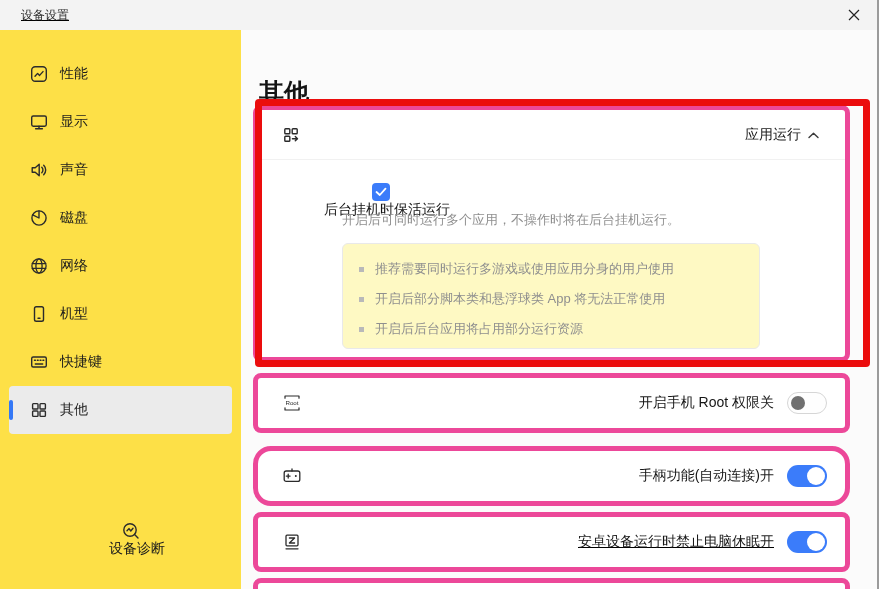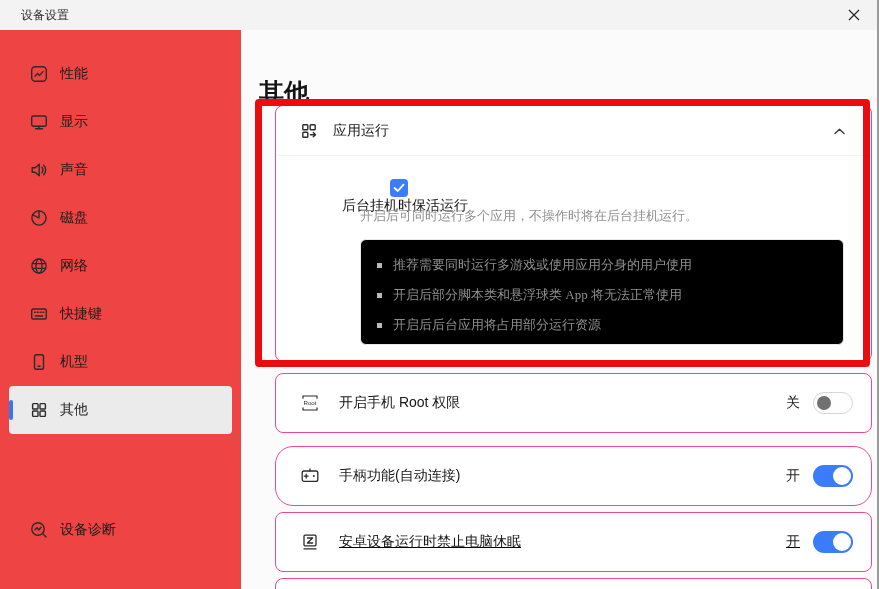--- a/index.html
+++ b/index.html
@@ -2,59 +2,59 @@
 <html><head>
 <meta charset="utf-8">
 <style>
   * { margin:0; padding:0; box-sizing:border-box; }
   html,body { width:879px; height:589px; }
   body { font-family:"Liberation Sans","DejaVu Sans",sans-serif; background:#f3f3f3; overflow:hidden; }
 
   .window { position:relative; width:879px; height:589px; background:#f3f3f3; border-right:2px solid #9b9b9b; overflow:hidden; }
 
   
-  .titlebar { position:absolute; left:0; top:0; width:100%; height:30px; display:flex; align-items:center; }
+  .titlebar { position:absolute; left:0; top:0; width:100%; height:30px; display:flex; align-items:center;text-decoration:underline; }
   .titlebar-title { padding-left:21px; font-size:12px; color:#2a2a2a; }
   .close-btn { position:absolute; right:4px; top:0; width:38px; height:30px; display:flex; align-items:center; justify-content:center; cursor:pointer; background:transparent; border:none; }
   .close-btn svg { display:block; }
 
   
-  .sidebar { position:absolute; left:0; top:30px; width:241px; height:559px; background:#ef4444; }
+  .sidebar { position:absolute; left:0; top:30px; width:241px; height:559px; background:#fde047; }
   .sidebar-list { padding-top:20px; }
   .sidebar-item { position:relative; margin:0 9px; height:48px; display:flex; align-items:center; padding-left:21px; border-radius:4px; cursor:pointer; }
   .sidebar-item .icon { width:18px; height:18px; display:flex; align-items:center; justify-content:center; flex:0 0 18px; }
   .sidebar-item .icon svg { display:block; }
   .sidebar-label { margin-left:12px; font-size:14px; color:#1c1c1c; }
   .sidebar-item.selected { background:#ebebeb; }
   .sidebar-item.selected::before { content:""; position:absolute; left:0; top:14px; width:4px; height:20px; border-radius:2px; background:#3478f6; }
-  .sidebar-footer { position:absolute; left:9px; top:476px; width:223px; height:48px; display:flex; align-items:center; padding-left:21px; border-radius:4px; cursor:pointer; }
+  .sidebar-footer { position:absolute; left:9px; top:492px; width:223px; height:48px; display:flex; align-items:center; padding-left:21px; border-radius:4px; cursor:pointer;flex-direction:column; }
 
   
   .main { position:absolute; left:241px; top:30px; width:636px; height:559px; background:#fbfbfb; overflow:hidden; }
   .page-title { position:absolute; left:18px; top:46px; font-size:25px; font-weight:700; color:#141414; }
 
-  .card { position:absolute; left:34px; width:597px; background:#ffffff; border:1px solid #ec4899; border-radius:8px; }
+  .card { position:absolute; left:12px; width:597px; background:#ffffff; border:5px solid #ec4899; border-radius:8px;text-align:right; }
   .card-apprun   { top:75px;  height:257px; }
   .card-root     { top:343px; height:60px; }
   .card-gamepad  { top:416px; height:60px;border-radius:18px; }
   .card-sleep    { top:482px; height:60px;text-decoration:underline; }
   .card-next     { top:548px; height:40px; }
 
   
   .section-header { height:50px; display:flex; align-items:center; padding:0 20px 0 24px; border-bottom:1px solid #f1f1f1; }
   .section-header .icon { width:18px; height:18px; flex:0 0 18px; }
   .section-title { margin-left:15px; font-size:14px; color:#161616; flex:1; }
   .collapse-btn { width:24px; height:24px; border:none; background:transparent; display:flex; align-items:center; justify-content:center; cursor:pointer; }
 
   .checkbox-row { position:absolute; left:54px; top:73px; display:flex; align-items:center;flex-direction:column; }
   .checkbox { width:18px; height:18px; border-radius:4px; background:#3b7cfa; display:flex; align-items:center; justify-content:center; cursor:pointer; }
   .checkbox-label { margin-left:12px; font-size:14px; color:#161616; }
   .setting-desc { position:absolute; left:84px; top:101px; font-size:13px; color:#8f8f8f; }
 
-  .info-box { position:absolute; left:84px; top:133px; width:484px; height:106px; background:#000000; border:1px solid #e9e9e9; border-radius:6px; padding-top:10px;font-family:Liberation Serif, serif; }
+  .info-box { position:absolute; left:84px; top:133px; width:418px; height:106px; background:#fef9c3; border:1px solid #e9e9e9; border-radius:6px; padding-top:10px; }
   .note-row { height:30px; display:flex; align-items:center; padding-left:16px; }
   .note-bullet { width:5px; height:5px; background:#b9b9b9; flex:0 0 5px; }
   .note-text { margin-left:11px; font-size:13px; color:#8f8f8f; }
 
   
   .toggle-row { height:100%; display:flex; align-items:center; padding:0 18px 0 24px; }
   .toggle-row .icon { width:20px; height:20px; flex:0 0 20px; display:flex; align-items:center; justify-content:center; }
   .toggle-label { margin-left:19px; font-size:14px; color:#161616; flex:1; }
   .toggle-state { font-size:14px; color:#1c1c1c; margin-right:13px; }
   .switch { position:relative; width:40px; height:22px; border-radius:11px; cursor:pointer; flex:0 0 40px; }
@@ -133,35 +133,35 @@
               <ellipse cx="9" cy="9" rx="3.1" ry="7.1"></ellipse>
               <path d="M2.3,6.6 H15.7 M2.3,11.4 H15.7"></path>
             </svg>
         </span>
         <span class="sidebar-label">网络</span>
       </div>
 
       <div class="sidebar-item">
         <span class="icon">
           <svg width="18" height="18" viewBox="0 0 18 18" fill="none" stroke="#2b2b2b" stroke-width="1.4" stroke-linecap="round" stroke-linejoin="round">
+              <rect x="4.5" y="1.8" width="9" height="14.4" rx="1.8"></rect>
+              <path d="M8,13.3 H10"></path>
+            </svg>
+        </span>
+        <span class="sidebar-label">机型</span>
+      </div>
+
+      <div class="sidebar-item">
+        <span class="icon">
+          <svg width="18" height="18" viewBox="0 0 18 18" fill="none" stroke="#2b2b2b" stroke-width="1.4" stroke-linecap="round" stroke-linejoin="round">
               <rect x="1.7" y="4" width="14.6" height="10" rx="1.5"></rect>
               <path d="M4.5,7.2 h0.9 M7.3,7.2 h0.9 M10.1,7.2 h0.9 M12.9,7.2 h0.9 M5.3,11 h7.4"></path>
             </svg>
         </span>
         <span class="sidebar-label">快捷键</span>
-      </div>
-
-      <div class="sidebar-item">
-        <span class="icon">
-          <svg width="18" height="18" viewBox="0 0 18 18" fill="none" stroke="#2b2b2b" stroke-width="1.4" stroke-linecap="round" stroke-linejoin="round">
-              <rect x="4.5" y="1.8" width="9" height="14.4" rx="1.8"></rect>
-              <path d="M8,13.3 H10"></path>
-            </svg>
-        </span>
-        <span class="sidebar-label">机型</span>
       </div>
 
       <div class="sidebar-item selected">
         <span class="icon">
           <svg width="18" height="18" viewBox="0 0 18 18" fill="none" stroke="#2b2b2b" stroke-width="1.4" stroke-linejoin="round">
               <rect x="2.6" y="2.6" width="5.4" height="5.4" rx="0.8"></rect>
               <rect x="10" y="2.6" width="5.4" height="5.4" rx="0.8"></rect>
               <rect x="2.6" y="10" width="5.4" height="5.4" rx="0.8"></rect>
               <rect x="10" y="10" width="5.4" height="5.4" rx="0.8"></rect>
             </svg>

